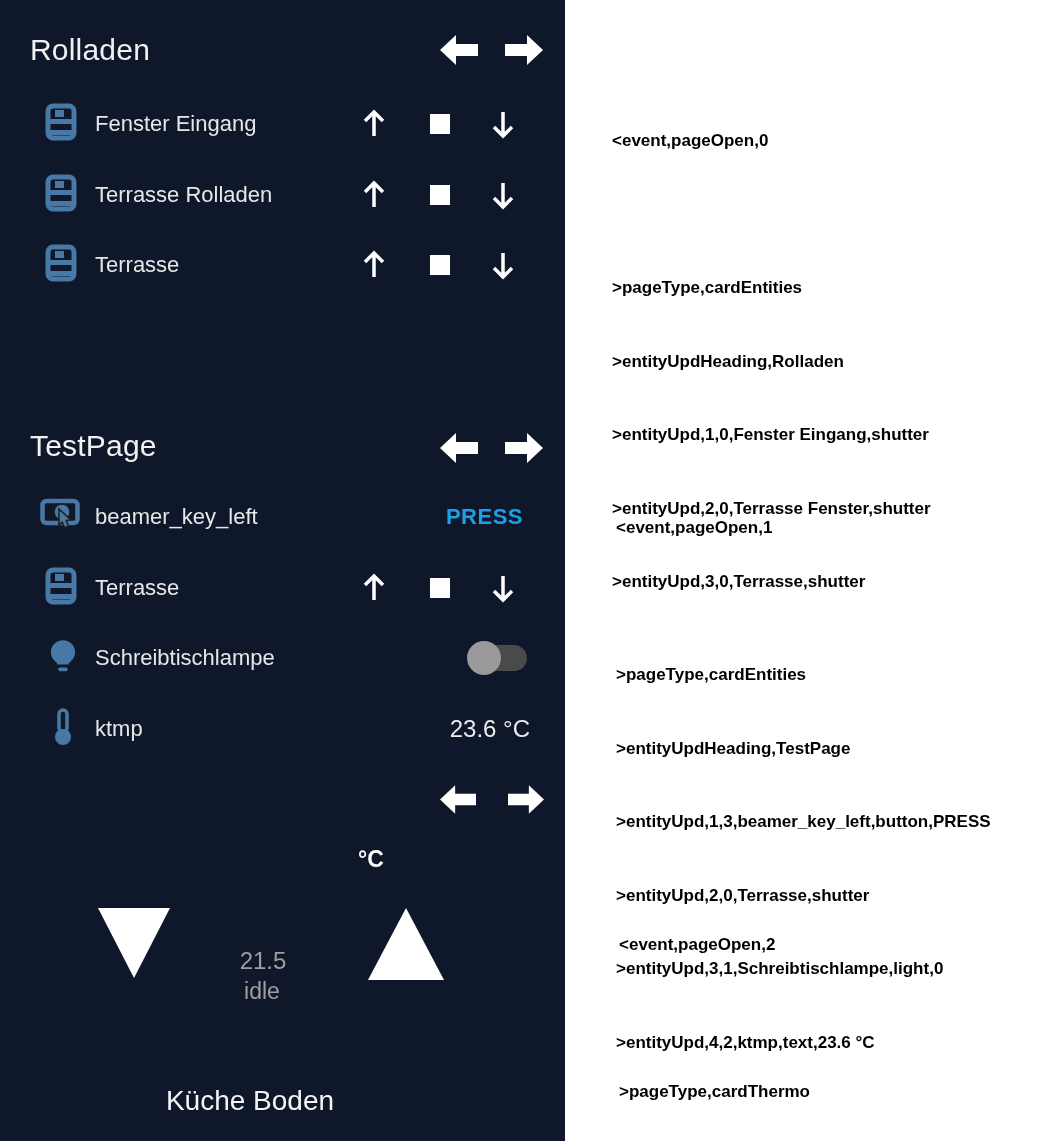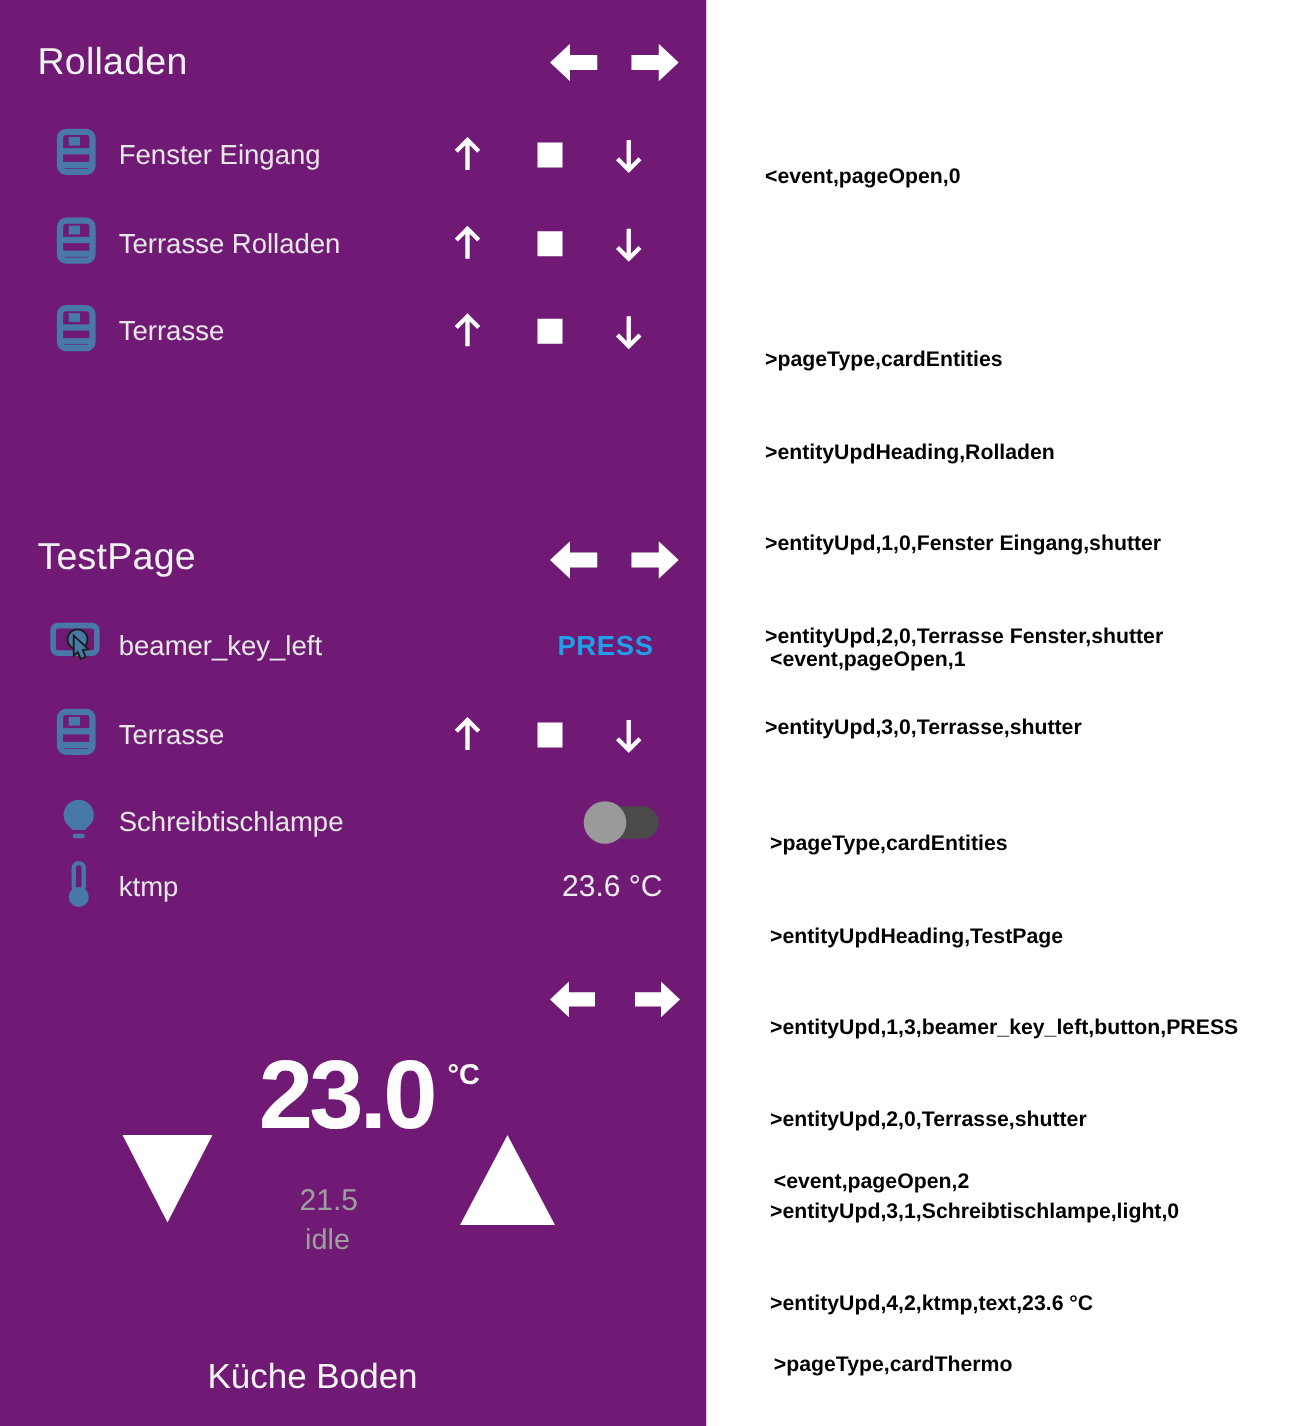--- a/index.html
+++ b/index.html
@@ -5,21 +5,21 @@
   * { box-sizing: border-box; margin: 0; padding: 0; }
   html,body { width:1045px; height:1141px; }
   body {
     position: relative;
     background: #ffffff;
     font-family: "Liberation Sans", sans-serif;
     overflow: hidden;
   }
   .panel {
     position:absolute; left:0; top:0; width:565px; height:1141px;
-    background:#701a75;
+    background:#0f172a;
   }
   .card-title {
     position:absolute; left:30px; color:#f1f1f1; font-size:30px;
     font-weight:400; line-height:36px; letter-spacing:0.2px;
   }
   .nav-arrow { position:absolute; width:38px; height:30px; cursor:pointer; }
   .nav-arrow svg { display:block; width:100%; height:100%; }
 
   .ent-row { position:absolute; left:0; width:565px; height:52px; }
   .ent-icon { position:absolute; top:50%; transform:translateY(-50%); }
@@ -214,21 +214,21 @@
           <rect x="8" y="23.5" width="8" height="3" rx="1.5" fill="#4878a5"></rect>
         </svg>
     </span>
     <span class="ent-label">Schreibtischlampe</span>
     <span class="toggle">
       <span class="toggle-track"></span>
       <span class="toggle-knob"></span>
     </span>
   </div>
 
-  <div class="ent-row" style="top:684px;padding-left:41px;">
+  <div class="ent-row" style="top:703px;padding-left:41px;">
     <span class="ent-icon" style="left:52px;">
       <svg width="22" height="38" viewBox="0 0 22 38">
           <rect x="7" y="2" width="8" height="22" rx="4" fill="none" stroke="#4878a5" stroke-width="3.5"></rect>
           <circle cx="11" cy="29" r="8" fill="#4878a5"></circle>
         </svg>
     </span>
     <span class="ent-label">ktmp</span>
     <span class="text-value">23.6 °C</span>
   </div>
 
@@ -236,21 +236,20 @@
     <svg viewBox="0 0 38 30">
         <path d="M16 0 L0 15 L16 30 L16 21 L38 21 L38 9 L16 9 Z" fill="#ffffff"></path>
       </svg>
   </div>
   <div class="nav-arrow" style="left:508px; top:785px; width:36px; height:29px;">
     <svg viewBox="0 0 38 30">
         <path d="M22 0 L38 15 L22 30 L22 21 L0 21 L0 9 L22 9 Z" fill="#ffffff"></path>
       </svg>
   </div>
 
-  <div class="thermo-temp">23.0</div>
   <div class="thermo-unit">°C</div>
 
   <div class="tri" style="left:98px; top:908px;">
     <svg width="72" height="72" viewBox="0 0 72 72">
         <polygon points="0,0 72,0 36,70" fill="#ffffff"></polygon>
       </svg>
   </div>
   <div class="tri" style="left:368px; top:908px;">
     <svg width="76" height="72" viewBox="0 0 76 72">
         <polygon points="38,0 76,72 0,72" fill="#ffffff"></polygon>

